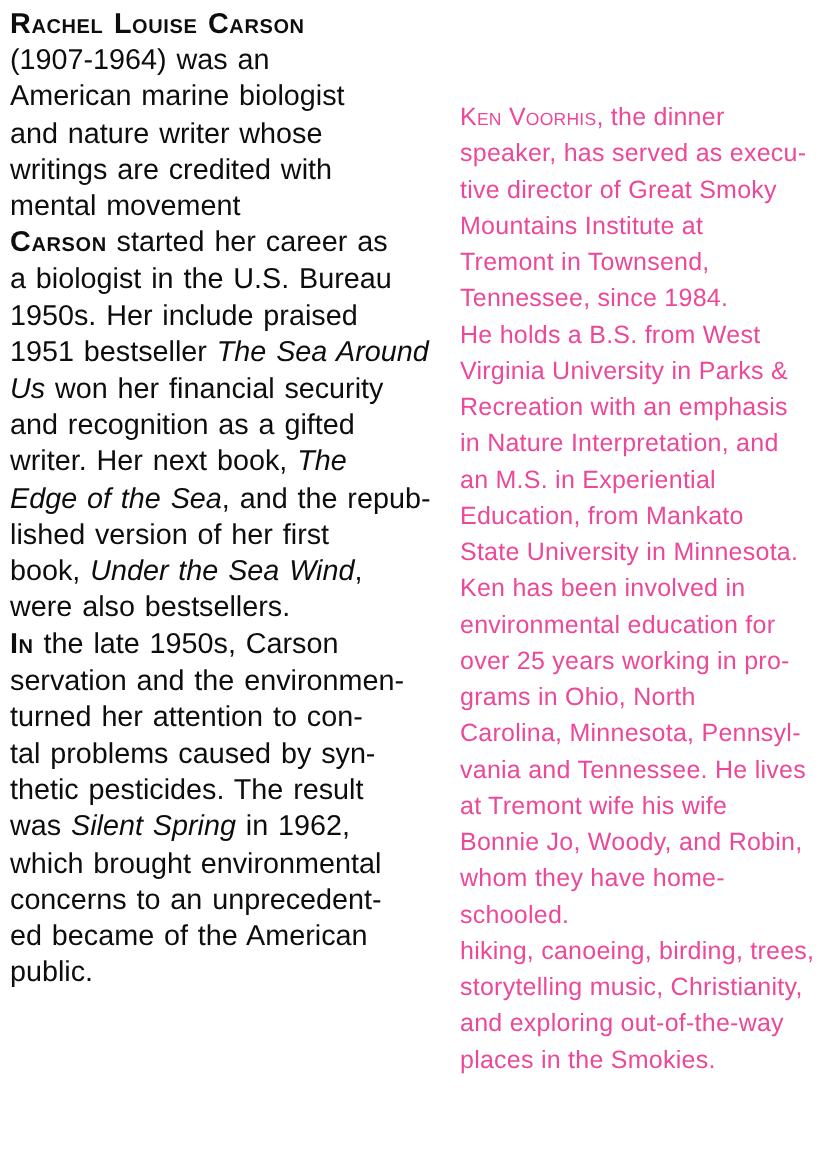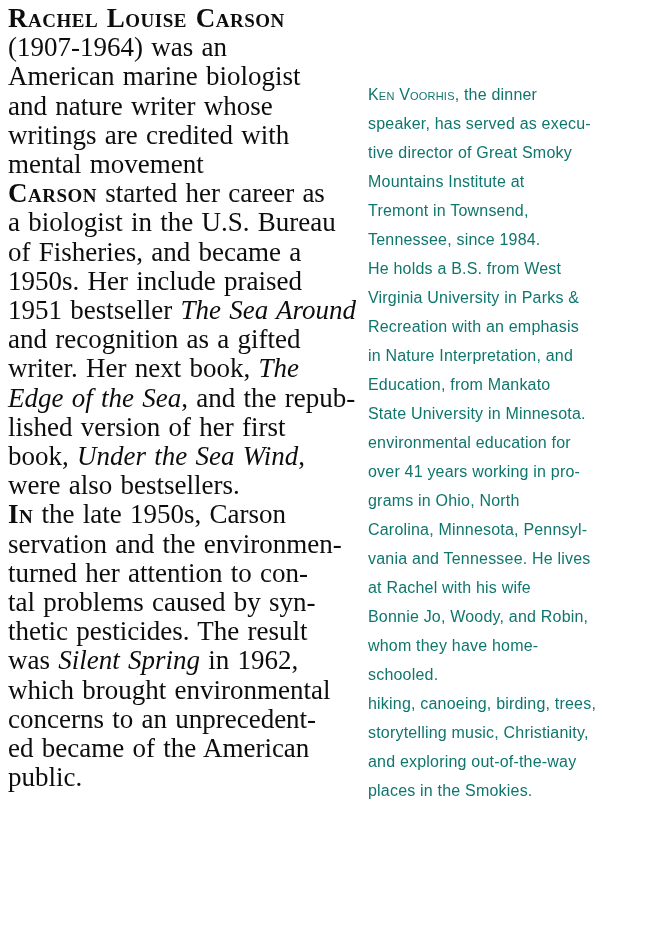--- a/index.html
+++ b/index.html
@@ -12,35 +12,35 @@
     width: 664px;
     height: 926px;
     background: #ffffff;
     overflow: hidden;
   }
   .col { position: absolute; }
   .col-left {
     left: 8px;
     top: 4px;
     width: 340px;
-    font-family: Liberation Serif, serif;
-    font-size: 27px;
+    font-family: Liberation Sans, sans-serif;
+    font-size: 23px;
     line-height: 29.2px;
     color: #0d0d0d;
     word-spacing: 1.5px;
   }
   .col-right {
     left: 368px;
     top: 80px;
     width: 292px;
     font-family: "Liberation Sans", "DejaVu Sans", sans-serif;
-    font-size: 16px;
+    font-size: 20px;
     line-height: 29px;
     font-weight: 300;
-    color: #0f766e;
+    color: #ec4899;
     letter-spacing: 0.2px;
   }
   .line { white-space: nowrap; }
   .lead { font-variant: small-caps; }
   .col-left .lead {
     font-weight: bold;
     letter-spacing: 0.5px;
   }
   .i { font-style: italic; }
 </style>
@@ -50,23 +50,23 @@
 <div class="page">
   <div class="col col-left" id="col-left">
       <div class="line"><span class="lead">Rachel Louise Carson</span></div>
       <div class="line"><span>(1907-1964) was an</span></div>
       <div class="line"><span>American marine biologist</span></div>
       <div class="line"><span>and nature writer whose</span></div>
       <div class="line"><span>writings are credited with</span></div>
       <div class="line"><span>mental movement</span></div>
       <div class="line"><span class="lead">Carson</span><span> started her career as</span></div>
       <div class="line"><span>a biologist in the U.S. Bureau</span></div>
-      <div class="line"><span>of Fisheries, and became a</span></div>
       <div class="line"><span>1950s. Her include praised</span></div>
       <div class="line"><span>1951 bestseller </span><span class="i">The Sea Around</span></div>
+      <div class="line"><span class="i">Us</span><span> won her financial security</span></div>
       <div class="line"><span>and recognition as a gifted</span></div>
       <div class="line"><span>writer. Her next book, </span><span class="i">The</span></div>
       <div class="line"><span class="i">Edge of the Sea</span><span>, and the repub-</span></div>
       <div class="line"><span>lished version of her first</span></div>
       <div class="line"><span>book, </span><span class="i">Under the Sea Wind</span><span>,</span></div>
       <div class="line"><span>were also bestsellers.</span></div>
       <div class="line"><span class="lead">In</span><span> the late 1950s, Carson</span></div>
       <div class="line"><span>servation and the environmen-</span></div>
       <div class="line"><span>turned her attention to con-</span></div>
       <div class="line"><span>tal problems caused by syn-</span></div>
@@ -81,28 +81,30 @@
       <div class="line"><span class="lead">Ken Voorhis</span><span>, the dinner</span></div>
       <div class="line"><span>speaker, has served as execu-</span></div>
       <div class="line"><span>tive director of Great Smoky</span></div>
       <div class="line"><span>Mountains Institute at</span></div>
       <div class="line"><span>Tremont in Townsend,</span></div>
       <div class="line"><span>Tennessee, since 1984.</span></div>
       <div class="line"><span>He holds a B.S. from West</span></div>
       <div class="line"><span>Virginia University in Parks &amp;</span></div>
       <div class="line"><span>Recreation with an emphasis</span></div>
       <div class="line"><span>in Nature Interpretation, and</span></div>
+      <div class="line"><span>an M.S. in Experiential</span></div>
       <div class="line"><span>Education, from Mankato</span></div>
       <div class="line"><span>State University in Minnesota.</span></div>
+      <div class="line"><span>Ken has been involved in</span></div>
       <div class="line"><span>environmental education for</span></div>
-      <div class="line"><span>over 41 years working in pro-</span></div>
+      <div class="line"><span>over 25 years working in pro-</span></div>
       <div class="line"><span>grams in Ohio, North</span></div>
       <div class="line"><span>Carolina, Minnesota, Pennsyl-</span></div>
       <div class="line"><span>vania and Tennessee. He lives</span></div>
-      <div class="line"><span>at Rachel with his wife</span></div>
+      <div class="line"><span>at Tremont wife his wife</span></div>
       <div class="line"><span>Bonnie Jo, Woody, and Robin,</span></div>
       <div class="line"><span>whom they have home-</span></div>
       <div class="line"><span>schooled.</span></div>
       <div class="line"><span>hiking, canoeing, birding, trees,</span></div>
       <div class="line"><span>storytelling music, Christianity,</span></div>
       <div class="line"><span>and exploring out-of-the-way</span></div>
       <div class="line"><span>places in the Smokies.</span></div>
     </div>
 </div>
 

